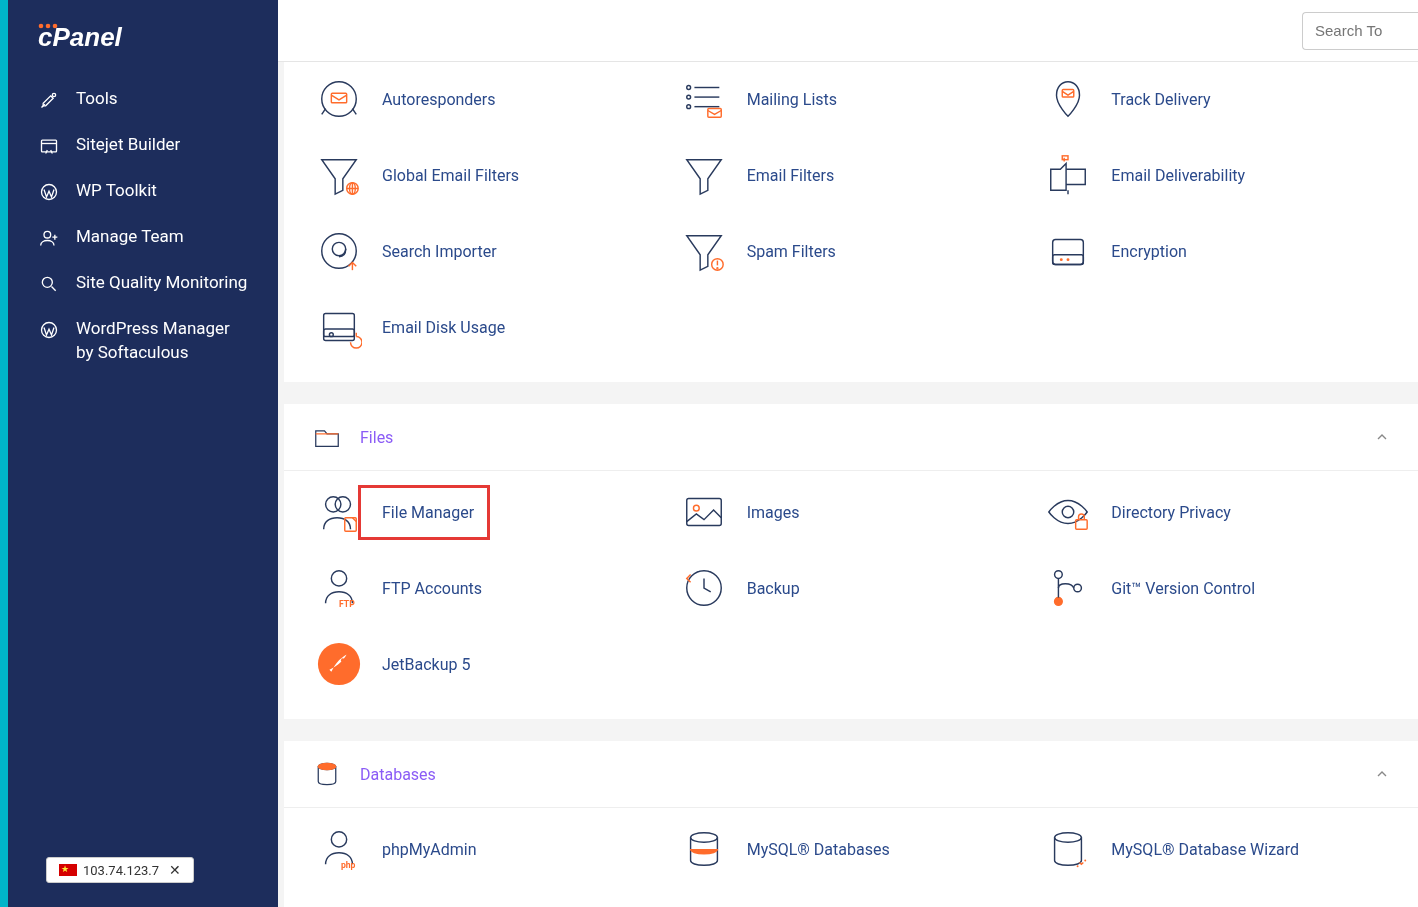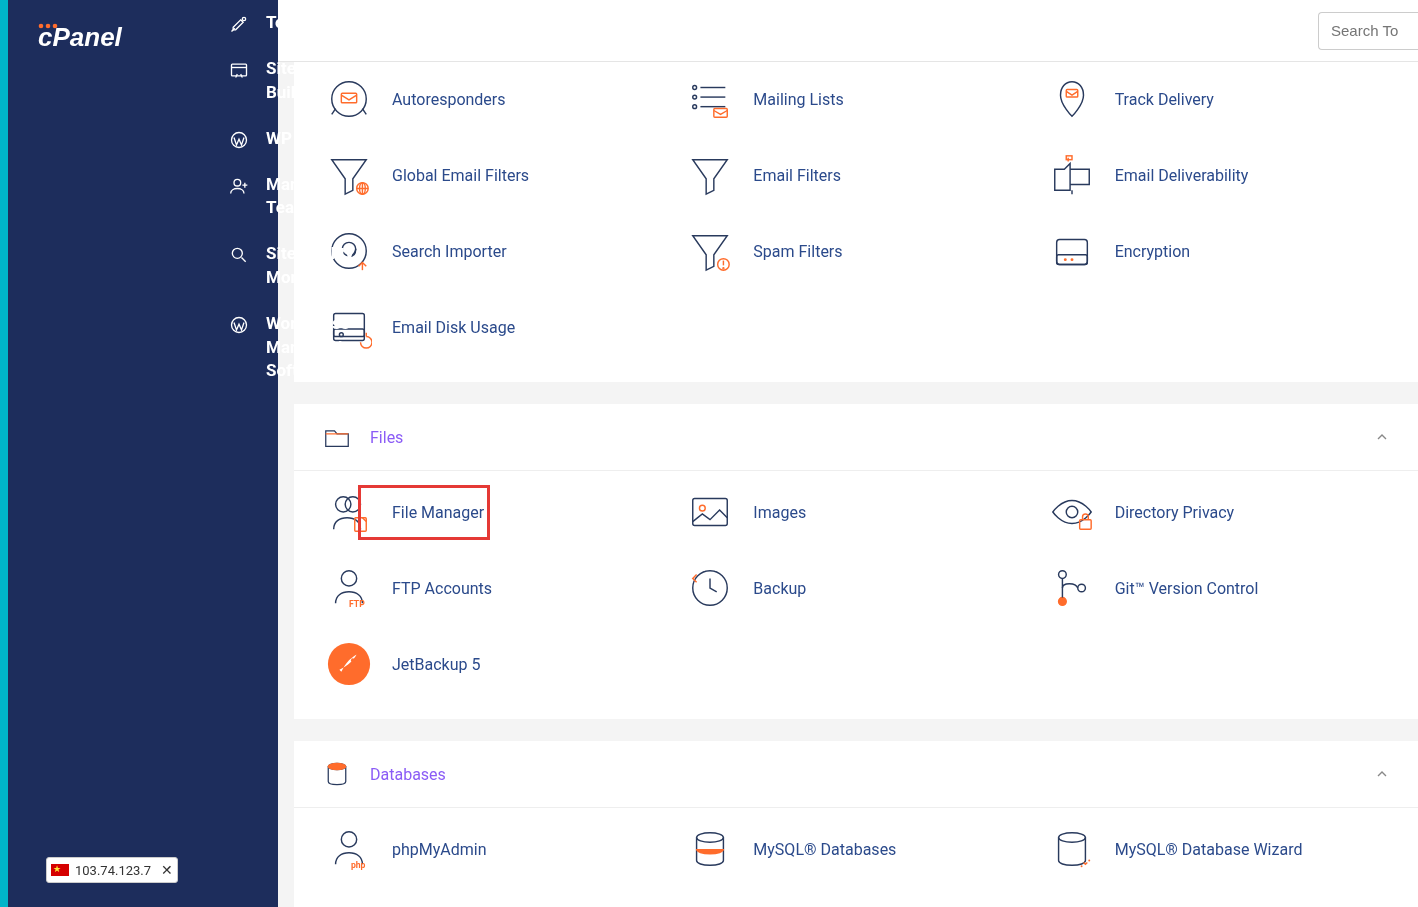--- a/index.html
+++ b/index.html
@@ -1,47 +1,47 @@
 <!DOCTYPE html>
 <html><head>
 <meta charset="utf-8">
 <style>
   * { box-sizing: border-box; margin: 0; padding: 0; }
   body { font-family: -apple-system, BlinkMacSystemFont, "Segoe UI", Roboto, Arial, sans-serif; background: #f4f4f4; overflow: hidden; }
   .app { display: flex; height: 907px; width: 1418px; position: relative; }
   .teal-bar { width: 8px; background: #00b5c9; flex-shrink: 0; }
   .sidebar {
     width: 270px; background: #1d2d5c; color: #fff; flex-shrink: 0;
-    display: flex; flex-direction: row; position: relative;
+    display: flex; flex-direction: column; position: relative;
   }
   .logo { padding: 22px 30px 24px; }
   .logo svg { display: block; }
   .nav { list-style: none; }
   .nav-item {
     display: flex; align-items: flex-start; gap: 16px;
     padding: 11px 30px; cursor: pointer; font-size: 17px; line-height: 1.4;
   }
   .nav-item .nav-icon { width: 22px; height: 22px; flex-shrink: 0; display:flex; align-items:center; justify-content:center; margin-top:2px; }
-  .nav-item span.label { flex: 1; font-weight: bold; }
+  .nav-item span.label { flex: 1; }
   .ip-badge {
     position: absolute; bottom: 24px; left: 38px;
     background: #fff; color: #333; border: 1px solid #ccc; border-radius: 3px;
-    padding: 4px 4px; font-size: 13px; display: inline-flex; align-items: center; gap: 6px;
+    padding: 4px 12px; font-size: 13px; display: inline-flex; align-items: center; gap: 6px;
   }
   .flag { width: 18px; height: 12px; background: #d50000; display:inline-block; position:relative; }
   .flag::after { content:"★"; color:#ffeb3b; position:absolute; font-size:9px; left:2px; top:0; }
   .close-x { font-size: 14px; margin-left: 4px; }
 
   .main { flex: 1; display: flex; flex-direction: column; background:#f4f4f4; overflow:hidden; }
   .topbar { height: 62px; background: #fff; border-bottom: 1px solid #e5e5e5; display:flex; align-items:center; justify-content:flex-end; padding-right:0; }
   .search-input {
-    height: 38px; width: 100px; border: 1px solid #ccc; border-radius: 4px 0 0 4px;
+    height: 38px; width: 116px; border: 1px solid #ccc; border-radius: 4px 0 0 4px;
     padding: 0 12px; font-size: 15px; color:#555; border-right:none;
   }
-  .content { flex:1; overflow-y:auto; padding: 0 0 30px 16px; }
+  .content { flex:1; overflow-y:auto; padding: 0 0 30px 6px; }
   .grid {
     background:#fff; display:grid; grid-template-columns: repeat(3, 1fr);
     row-gap: 14px; padding: 10px 20px 24px 20px; margin: 0 0 0 0;
   }
   .feature {
     display:flex; align-items:center; gap: 18px; padding: 6px 10px; cursor:pointer;
   }
   .feature .icon-wrap {
     width: 50px; height: 50px; display:flex; align-items:center; justify-content:center;
     flex-shrink:0;

